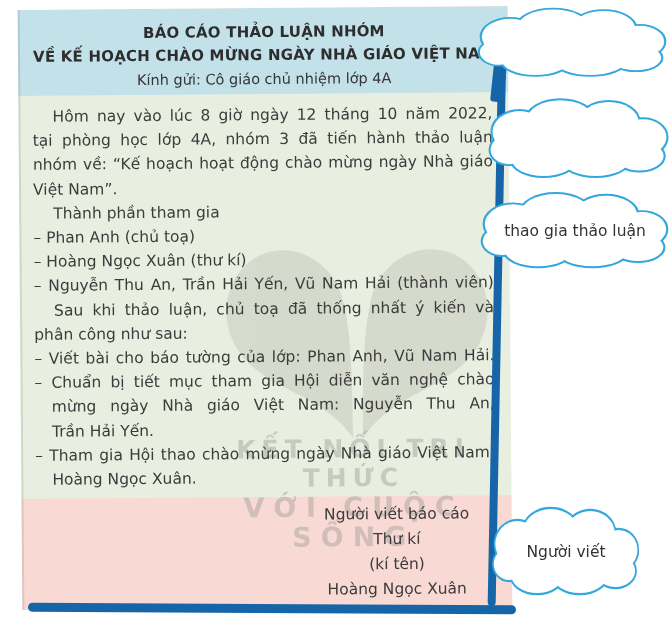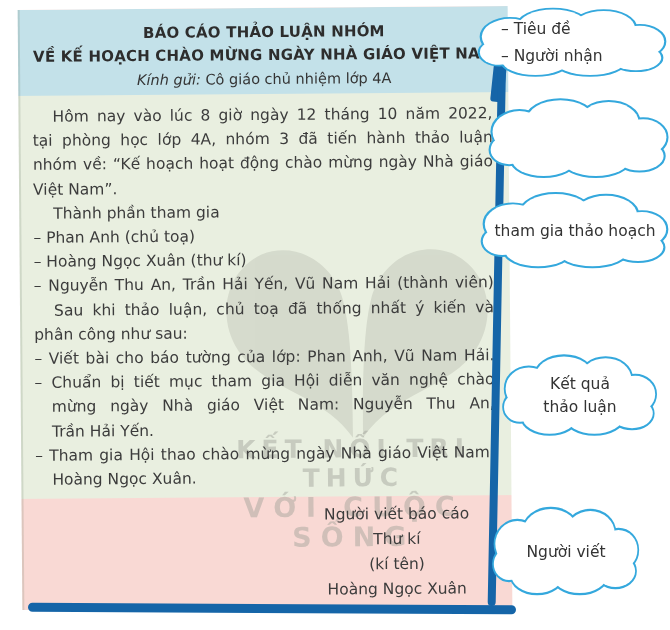--- a/index.html
+++ b/index.html
@@ -18,21 +18,21 @@
       #c3e1e9 0px,#c3e1e9 86px,
       #e9efe0 86px,#e9efe0 489px,
       #f9d9d4 489px,#f9d9d4 600px);
     border-left:2px solid rgba(90,110,90,0.18);
     z-index:1;
   }
   .content{position:relative;z-index:2;}
   .sec-header{height:86px;box-sizing:border-box;padding-top:13px;text-align:center;}
   .title{font-weight:bold;font-size:15px;line-height:23px;color:#2d2d2d;letter-spacing:.2px;}
   .salut{font-size:14.5px;line-height:22px;color:#353535;margin-top:1px;}
-  .it{font-style:italic;}
+  .it{}
   .sec-body{height:403px;box-sizing:border-box;padding:9px 16px 0 12px;
     font-size:15.5px;line-height:24.2px;color:#3c3c3c;}
   .ln{white-space:normal;}
   .j{text-align:justify;text-align-last:justify;}
   .i1{padding-left:20px;}
   .cont{padding-left:17px;}
   .sec-footer{box-sizing:border-box;padding-top:6px;}
   .sig{width:230px;margin-left:auto;margin-right:0;text-align:center;
     font-size:15.5px;line-height:25px;color:#3c3c3c;}
 
@@ -152,50 +152,37 @@
   </div>
 
   <div class="vstub"></div>
   <div class="vline"></div>
   <div class="hline"></div>
 
   <div class="cloud c1">
     <svg class="bg">
         <use href="#cloudShape"></use>
       </svg>
-    <div class="txt">
-      <div>– Tiêu đề</div>
-      <div>– Người nhận</div>
-    </div>
   </div>
 
   <div class="cloud c2">
     <svg class="bg">
         <use href="#cloudShape"></use>
       </svg>
   </div>
 
   <div class="cloud c3">
     <svg class="bg">
         <use href="#cloudShape"></use>
       </svg>
     <div class="txt">
-      <div>tham gia thảo hoạch</div>
+      <div>thao gia thảo luận</div>
     </div>
   </div>
 
-  <div class="cloud c4">
-    <svg class="bg">
-        <use href="#cloudShape"></use>
-      </svg>
-    <div class="txt">
-      <div>Kết quả</div>
-      <div>thảo luận</div>
-    </div>
-  </div>
 
   <div class="cloud c5">
     <svg class="bg">
         <use href="#cloudShape"></use>
       </svg>
     <div class="txt">
       <div>Người viết</div>
     </div>
   </div>
 

